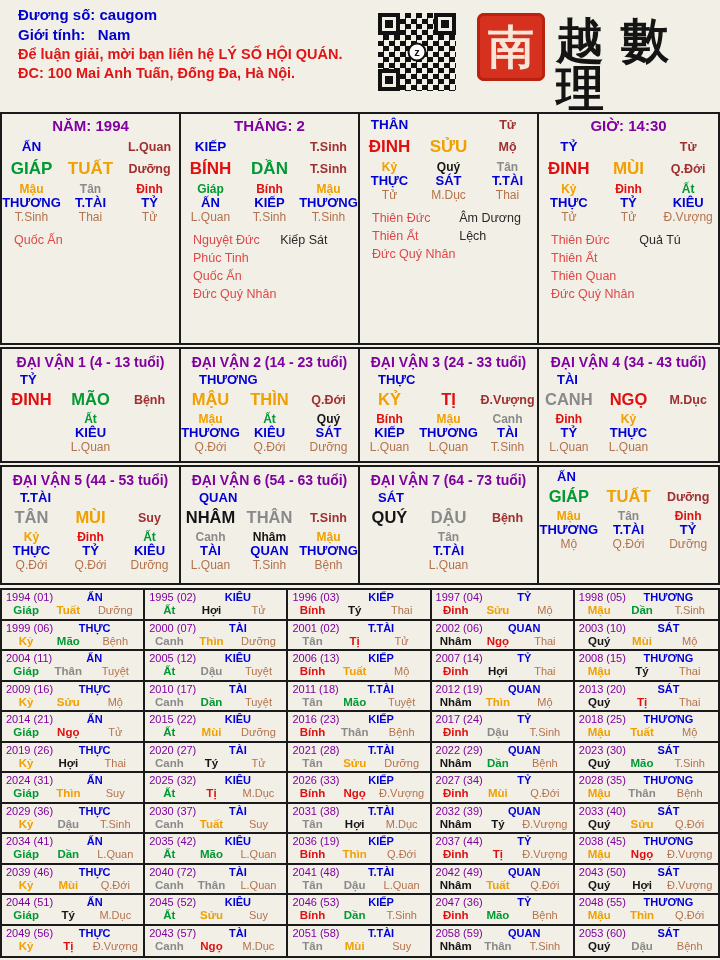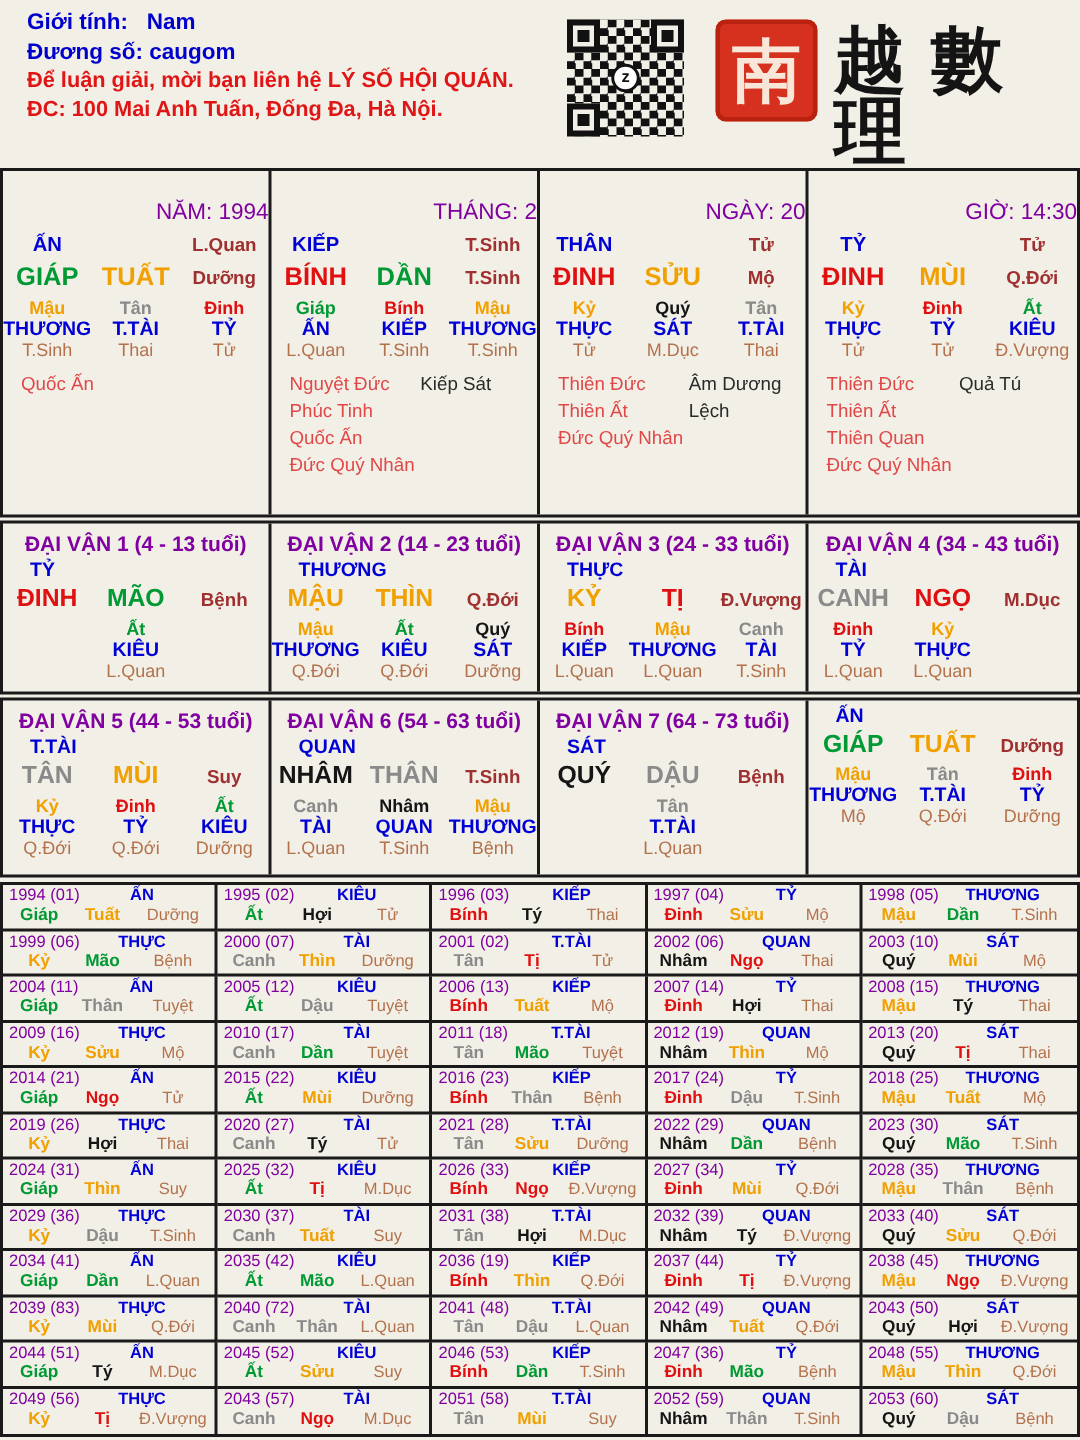--- a/index.html
+++ b/index.html
@@ -22,21 +22,21 @@
   .seal{position:absolute;left:477px;top:13px;width:68px;height:68px;background:#D6301F;border-radius:7px;
         display:flex;align-items:center;justify-content:center;box-shadow:inset 0 0 0 3px #b8220f;}
   .seal span{color:#F8E7D8;font-weight:bold;font-size:46px;line-height:1;font-family:"DejaVu Serif",serif;}
   .brand{position:absolute;left:556px;top:16px;width:154px;display:flex;justify-content:space-between;
          font-size:48px;font-weight:bold;color:#141414;line-height:1;font-family:"DejaVu Serif",serif;}
   
   .pillars{position:absolute;left:0;top:112px;width:720px;height:233px;display:grid;
            grid-template-columns:repeat(4,1fr);border:2px solid #1A1A1A;box-sizing:border-box;}
   .pillar{box-sizing:border-box;padding-top:3px;}
   div.pillar:not(:nth-of-type(4)){border-right:2px solid #1A1A1A;}
-  .p-title{text-align:right;color:#8000A0;font-weight:normal;font-size:15px;margin:16px 0 5px;}
+  .p-title{text-align:center;color:#8000A0;font-weight:bold;font-size:15px;margin:0 0 5px;}
   .trio{display:grid;grid-template-columns:1fr 1fr 1fr;text-align:center;align-items:center;}
   .god-big{grid-column:1;color:#0000D5;font-weight:bold;font-size:13.5px;}
   .tr-lbl{grid-column:3;color:#A03030;font-weight:bold;font-size:12.5px;}
   .rowB{margin-top:5px;}
   .big-can{font-weight:bold;font-size:17px;}
   .stage-lbl{color:#A03030;font-weight:bold;font-size:12.5px;}
   .rowH{margin-top:4px;align-items:start;}
   .hslot{line-height:1.12;}
   .hcan{font-weight:bold;font-size:12px;}
   .hgod{font-weight:bold;font-size:13px;color:#0000D5;}
@@ -69,22 +69,22 @@
   .ycan,.ychi{font-weight:bold;font-size:11.5px;}
   .ystage{color:#B4724C;font-size:11px;}
 </style>
 </head>
 <body>
 
 <div class="page">
 
   <div class="header">
     <div class="hdr-text">
+      <div class="hd-blue">Đương số: caugom</div>
       <div class="hd-blue">Giới tính:&nbsp;&nbsp; Nam</div>
-      <div class="hd-blue">Đương số: caugom</div>
       <div class="hd-red">Để luận giải, mời bạn liên hệ LÝ SỐ HỘI QUÁN.</div>
       <div class="hd-red">ĐC: 100 Mai Anh Tuấn, Đống Đa, Hà Nội.</div>
     </div>
     <div class="qr">
       <div class="finder f-tl"></div>
       <div class="finder f-tr"></div>
       <div class="finder f-bl"></div>
       <div class="qrz">z</div>
     </div>
     <div class="seal">
@@ -177,21 +177,20 @@
             <div>Đức Quý Nhân</div>
           </div>
           <div class="stars-black">
 
           <div>Kiếp Sát</div>
           </div>
         </div>
       </div>
 
       <div class="pillar">
-        <div class="p-title">NGÀY: 20</div>
         <div class="trio rowA">
           <span class="god-big">THÂN</span>
           <span class="tr-lbl">Tử</span>
         </div>
         <div class="trio rowB">
           <span class="big-can" style="color: rgb(224, 16, 16);">ĐINH</span>
           <span class="big-can" style="color: rgb(240, 160, 0);">SỬU</span>
           <span class="stage-lbl">Mộ</span>
         </div>
         <div class="trio rowH">
@@ -1027,21 +1026,21 @@
         </div>
         <div class="yrow2">
           <span class="ycan" style="color: rgb(240, 160, 0);">Mậu</span>
           <span class="ychi" style="color: rgb(224, 16, 16);">Ngọ</span>
           <span class="ystage">Đ.Vượng</span>
         </div>
       </div>
 
       <div class="ycell">
         <div class="yrow1">
-          <span class="yyear">2039 (83)</span>
+          <span class="yyear">2039 (46)</span>
           <span class="ygod">THỰC</span>
         </div>
         <div class="yrow2">
           <span class="ycan" style="color: rgb(240, 160, 0);">Kỷ</span>
           <span class="ychi" style="color: rgb(240, 160, 0);">Mùi</span>
           <span class="ystage">Q.Đới</span>
         </div>
       </div>
 
       <div class="ycell">
@@ -1183,21 +1182,21 @@
         </div>
         <div class="yrow2">
           <span class="ycan" style="color: rgb(138, 138, 138);">Tân</span>
           <span class="ychi" style="color: rgb(240, 160, 0);">Mùi</span>
           <span class="ystage">Suy</span>
         </div>
       </div>
 
       <div class="ycell">
         <div class="yrow1">
-          <span class="yyear">2052 (59)</span>
+          <span class="yyear">2058 (59)</span>
           <span class="ygod">QUAN</span>
         </div>
         <div class="yrow2">
           <span class="ycan" style="color: rgb(21, 21, 21);">Nhâm</span>
           <span class="ychi" style="color: rgb(138, 138, 138);">Thân</span>
           <span class="ystage">T.Sinh</span>
         </div>
       </div>
 
       <div class="ycell">

